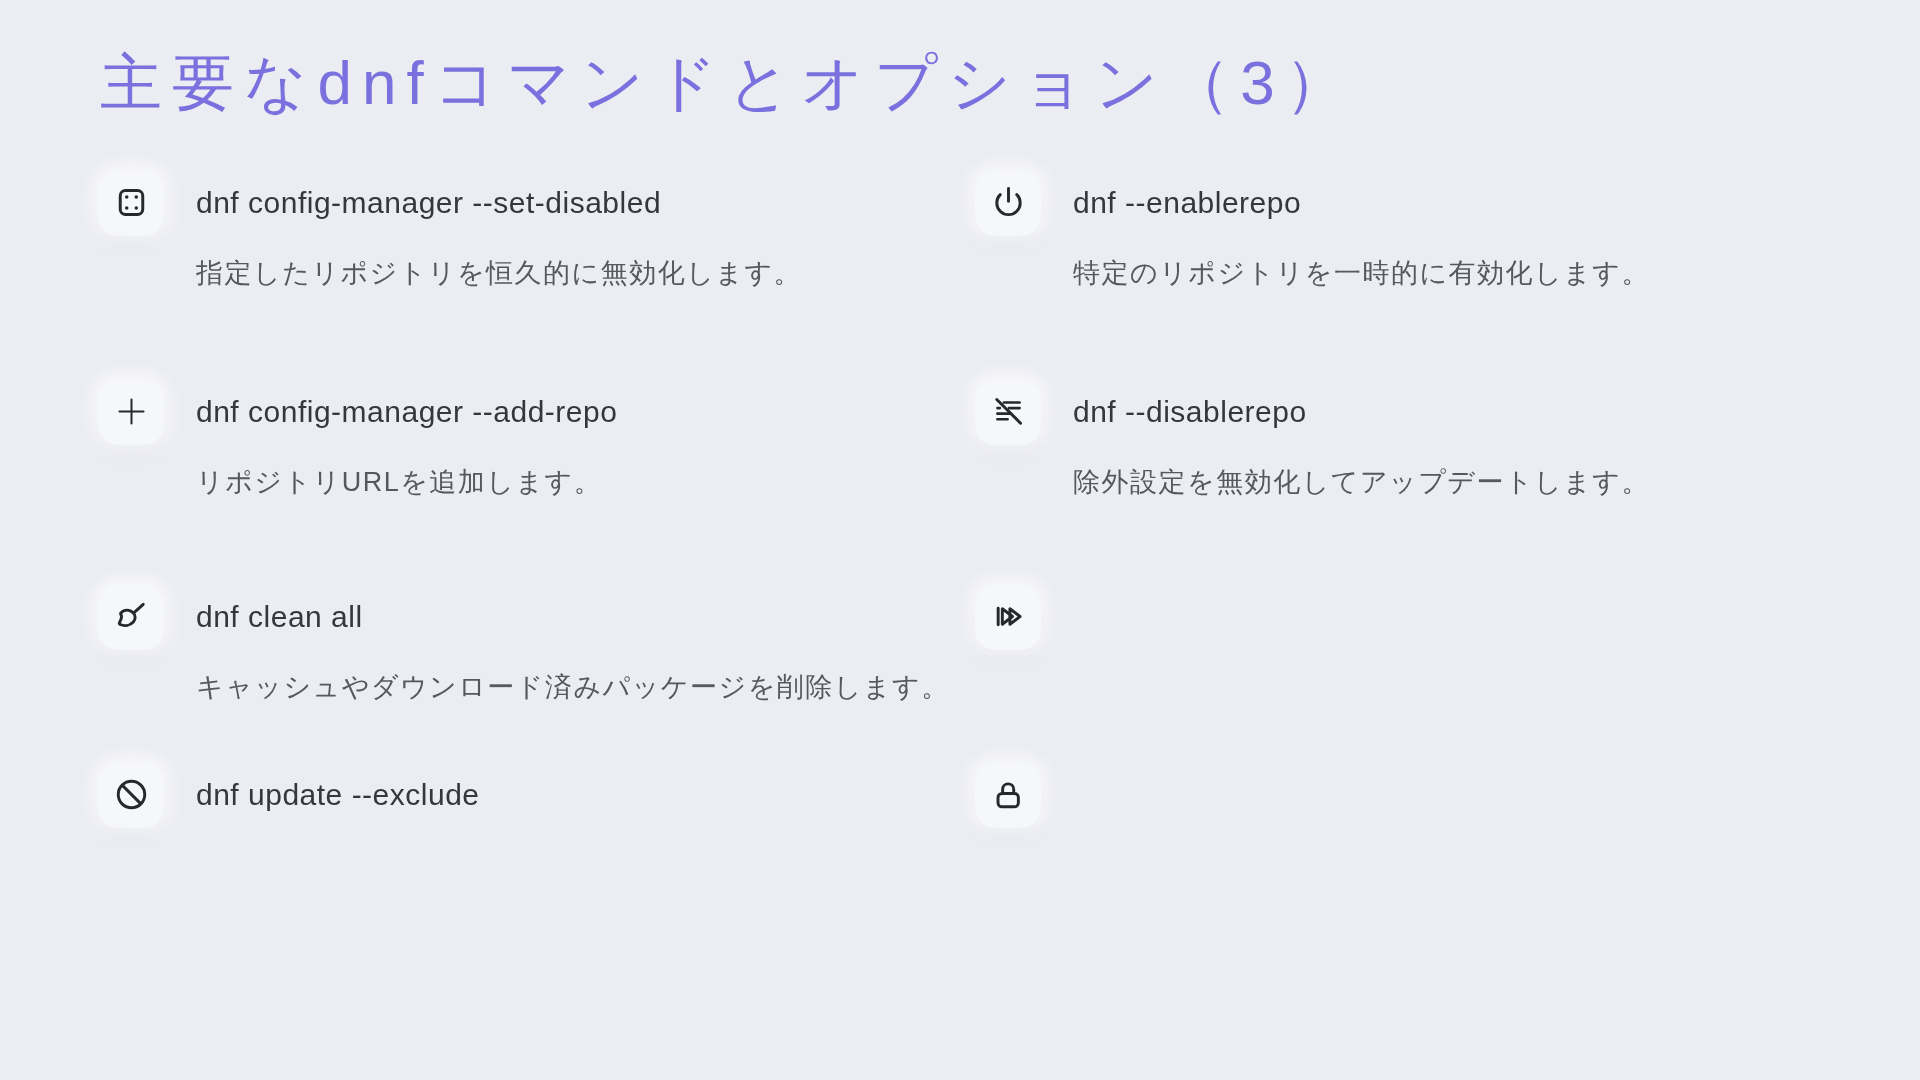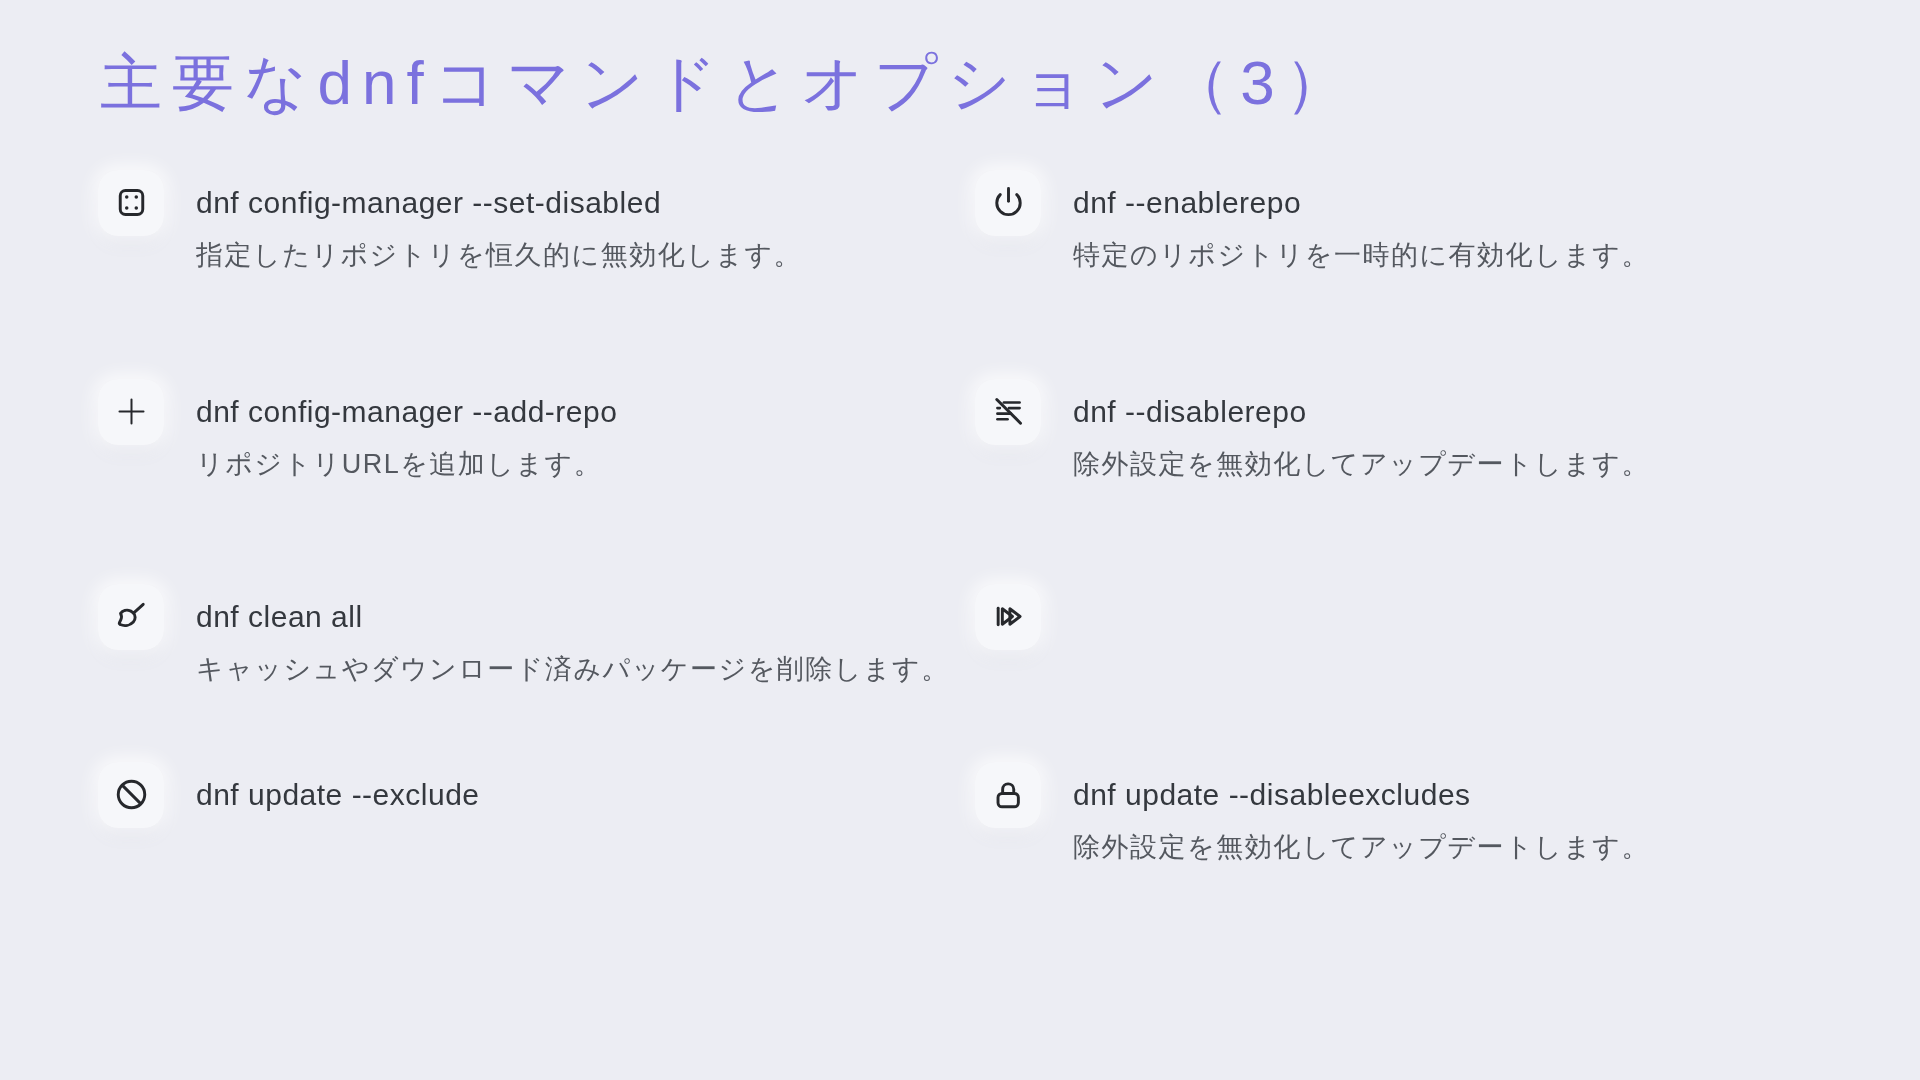--- a/index.html
+++ b/index.html
@@ -31,21 +31,21 @@
     box-shadow:0 0 16px 6px rgba(255,255,255,0.65), 0 10px 18px -6px rgba(122,128,160,0.18);
     display:flex;align-items:center;justify-content:center;
   }
   .plate svg{width:37px;height:37px;stroke:#26282c;fill:none;stroke-linecap:round;stroke-linejoin:round;}
   .itext{display:flex;flex-direction:column;}
   .cmd{
     font-size:30px;line-height:66px;letter-spacing:0.5px;
     color:#34383e;white-space:nowrap;
   }
   .desc{
-    margin-top:2px;
+    margin-top:20px;
     font-size:27px;line-height:34px;letter-spacing:1.5px;
     color:#54585f;white-space:nowrap;
   }
 </style>
 </head>
 <body>
 
 <div class="slide">
 
   <h1 class="title">主要なdnfコマンドとオプション（3）</h1>
@@ -144,20 +144,16 @@
       </div>
     </div>
 
     <div class="item">
       <div class="plate">
         <svg viewBox="0 0 24 24" stroke-width="1.9">
           <rect x="5.2" y="11.3" width="13.2" height="8.7" rx="2.6"></rect>
           <path d="M8.2 11.3 V8.8 A3.6 3.6 0 0 1 15.4 8.6 V10"></path>
         </svg>
       </div>
-      <div class="itext">
-        <div class="cmd">dnf update --disableexcludes</div>
-        <div class="desc">除外設定を無効化してアップデートします。</div>
-      </div>
     </div>
 
   </div>
 </div>
 
 </body></html>

